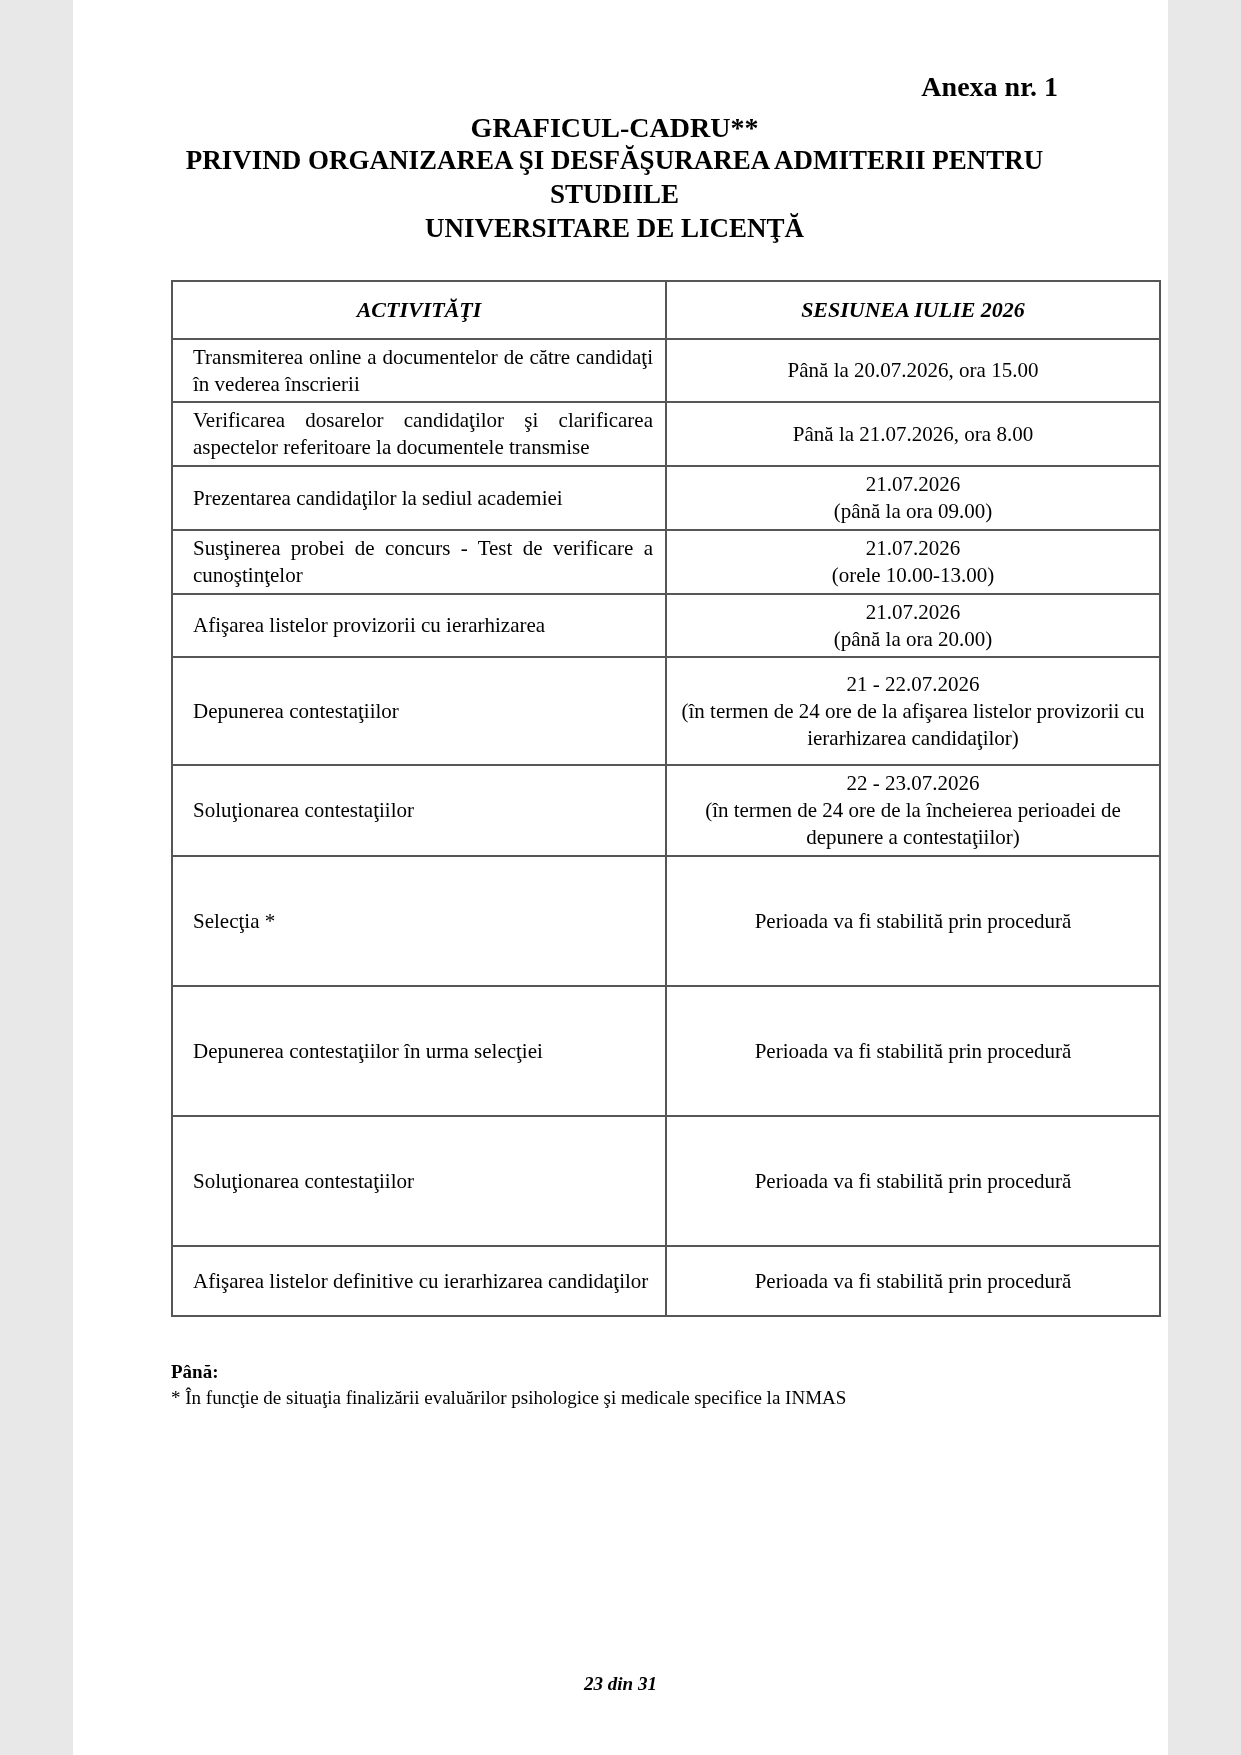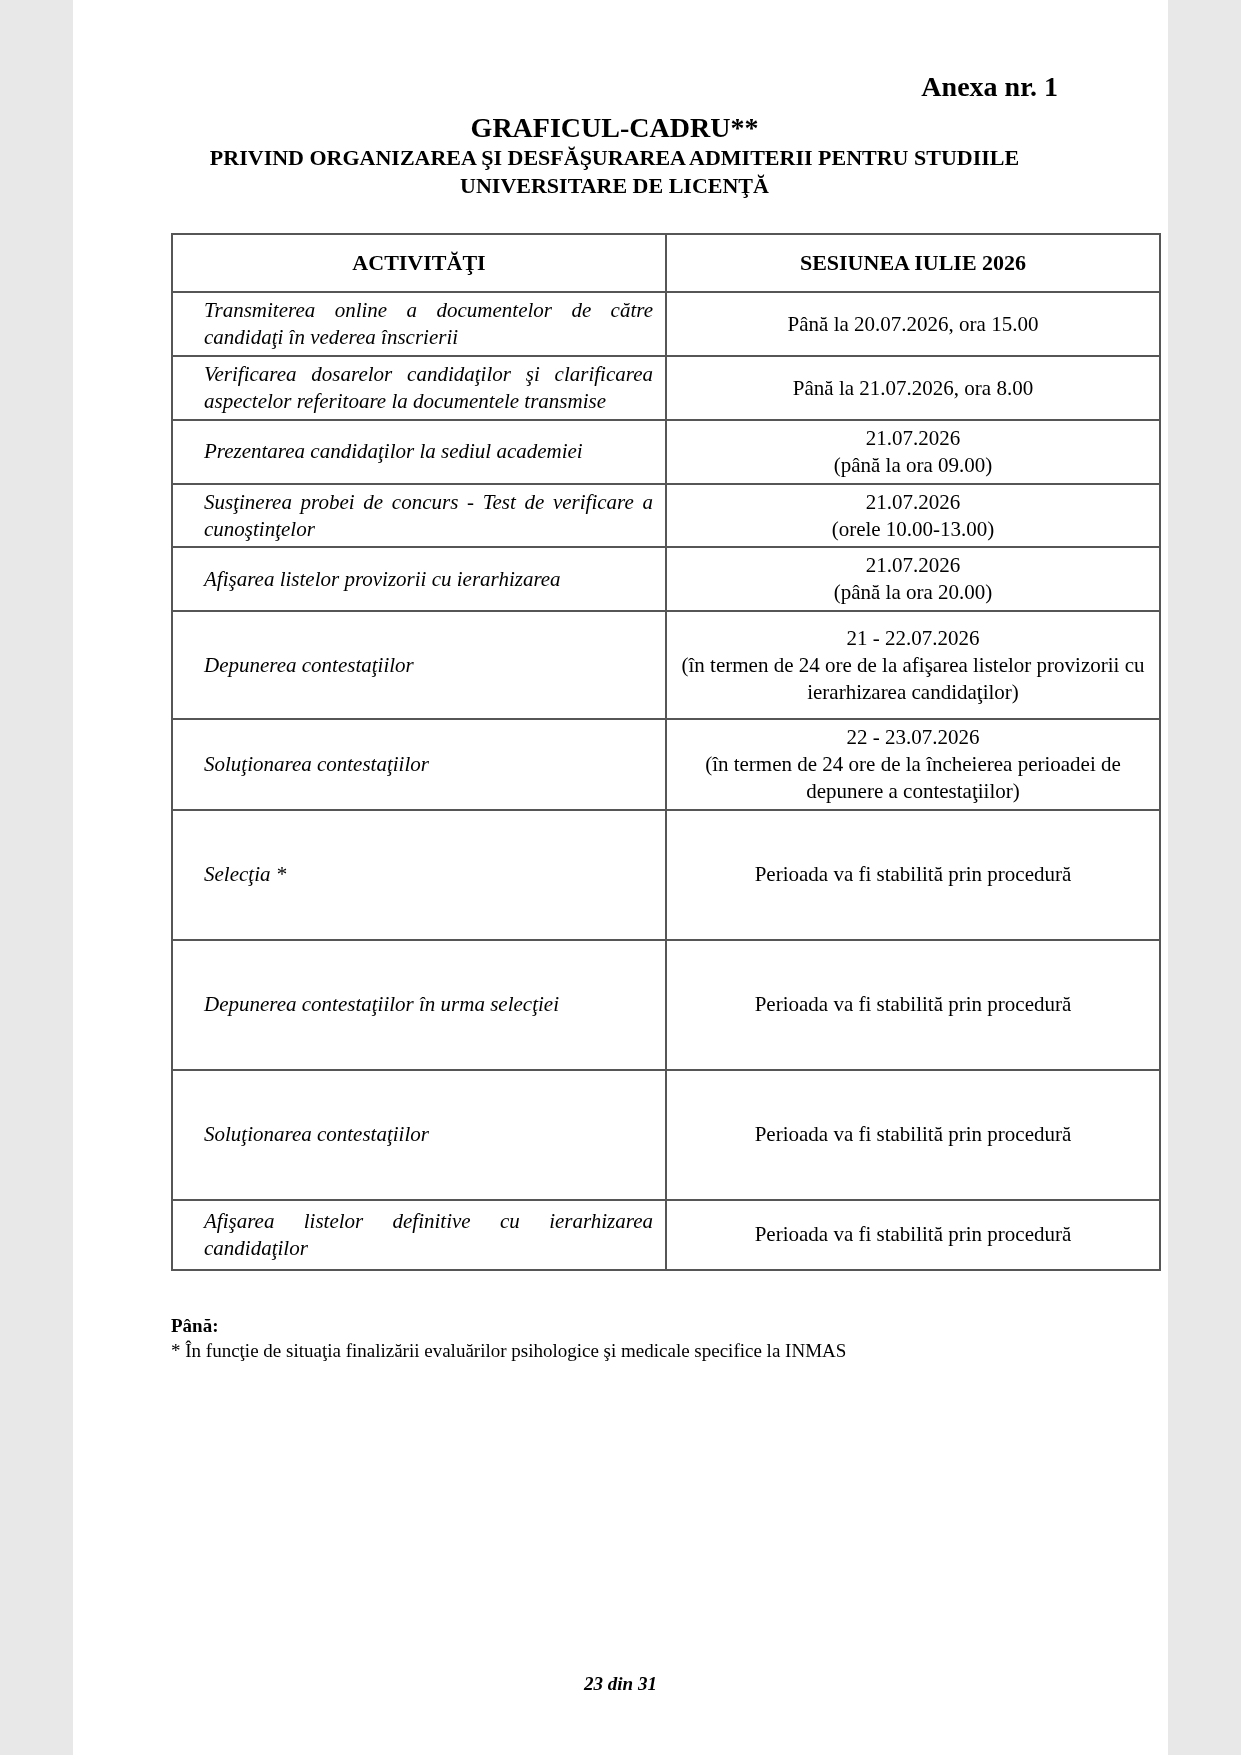--- a/index.html
+++ b/index.html
@@ -22,46 +22,46 @@
     font-weight: bold;
     font-size: 28px;
     line-height: 1.1;
   }
   .doc-title {
     margin-top: 8px;
     text-align: center;
     font-weight: bold;
   }
   .doc-title .t1 { font-size: 28px; line-height: 1.2; }
-  .doc-title .t2, .doc-title .t3 { font-size: 22px; line-height: 1.25; }
+  .doc-title .t2, .doc-title .t3 { font-size: 27px; line-height: 1.25; }
 
   table.schedule {
     margin-top: 34px;
     width: 990px;
     border-collapse: collapse;
     table-layout: fixed;
   }
   table.schedule th, table.schedule td {
     border: 2px solid #565656;
     vertical-align: middle;
     box-sizing: border-box;
   }
   table.schedule th {
     font-size: 22px;
     font-weight: bold;
     text-align: center;
     padding: 15px 8px;
+    font-style: italic;
   }
   td.col-activity {
     width: 58.5%;
     font-size: 21px;
     line-height: 1.28;
     text-align: justify;
-    padding: 4px 12px 4px 31px;
-    font-style: italic;
+    padding: 4px 12px 4px 20px;
   }
   td.col-session {
     width: 41.5%;
     font-size: 21px;
     line-height: 1.28;
     text-align: center;
     white-space: pre-line;
     padding: 4px 0;
   }
   tr.hrow   { height: 56px; }

